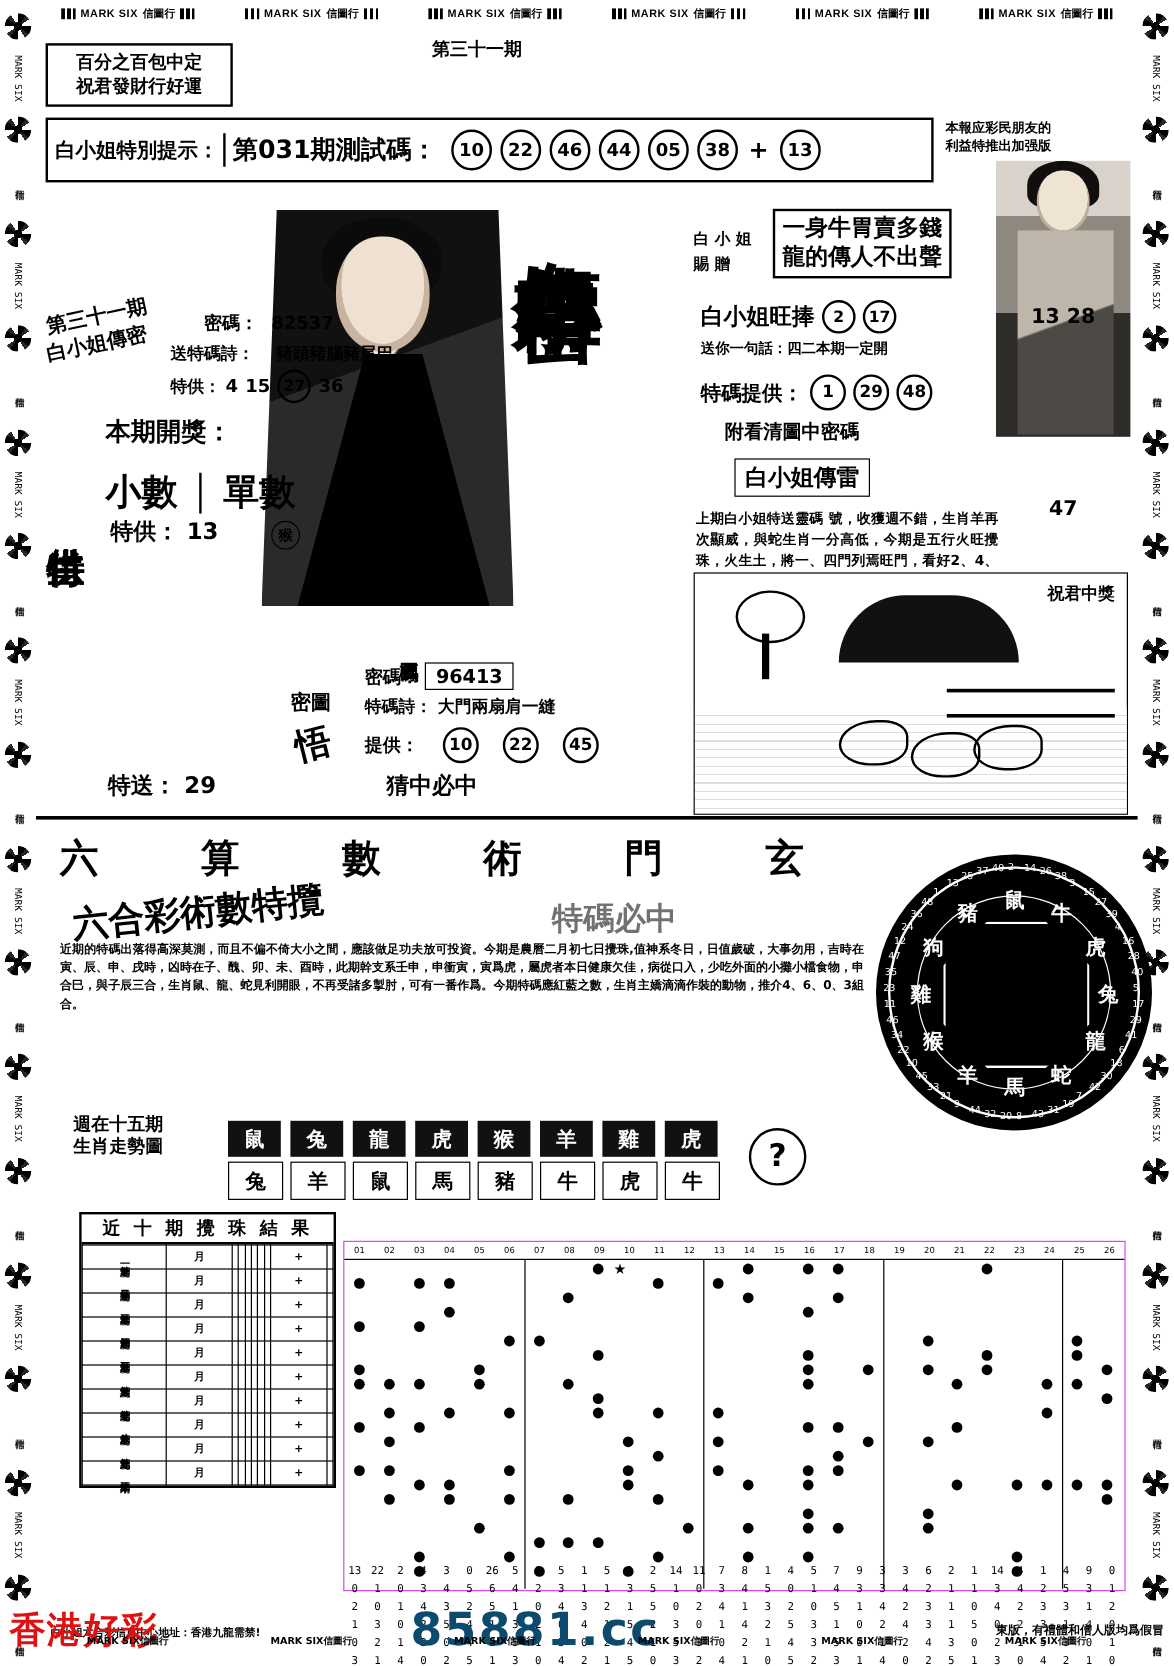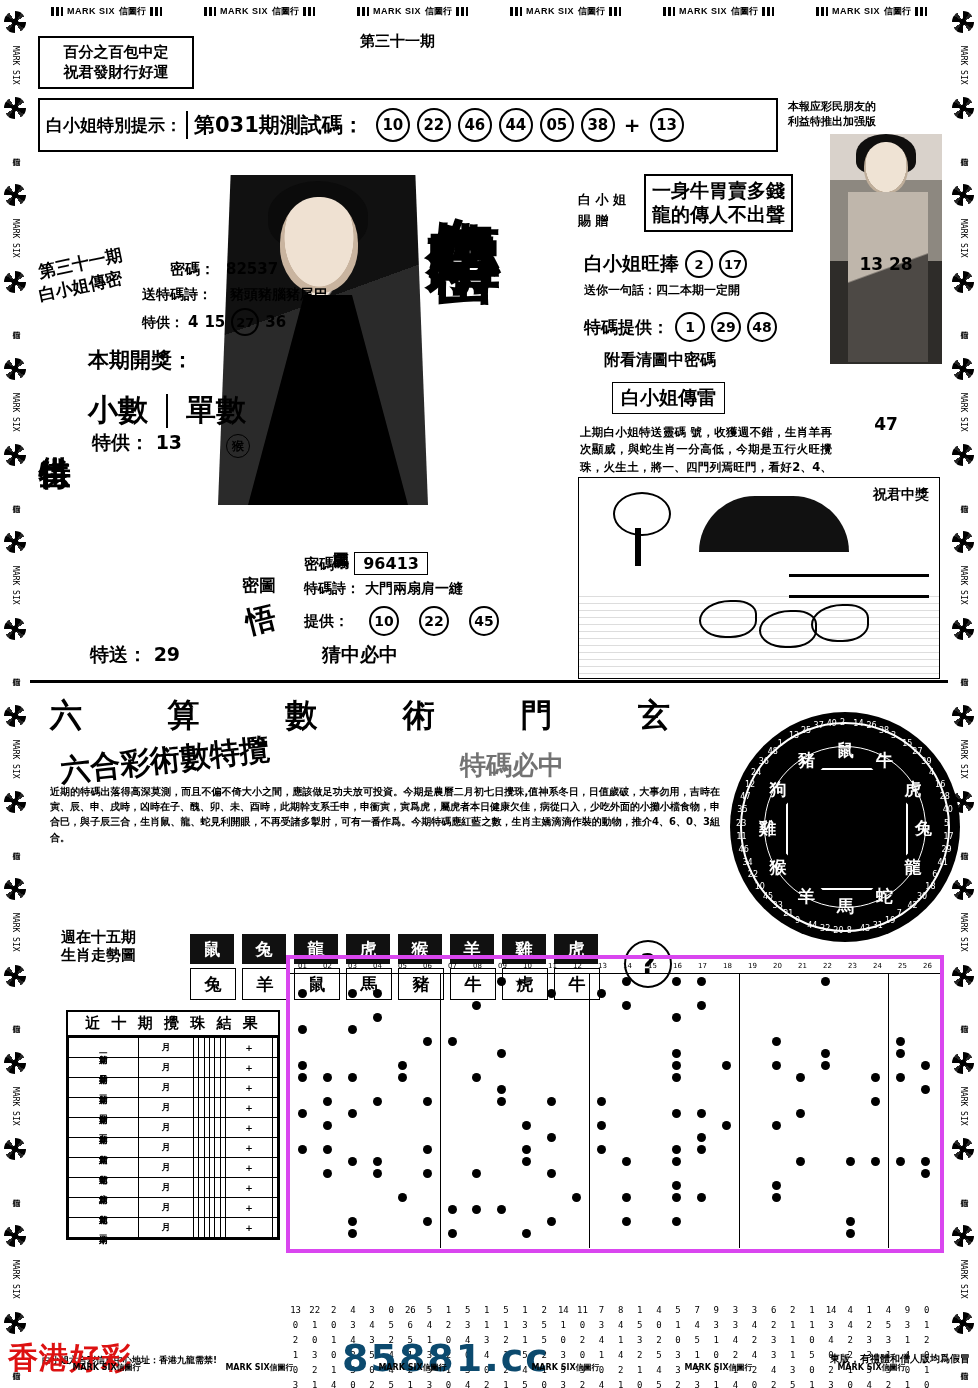--- a/index.html
+++ b/index.html
@@ -203,21 +203,21 @@
 
   
   .tbl-left{position:absolute;left:36px;top:988px;width:210px;border:2px solid #000;}
   .tbl-left .cap{text-align:center;font-size:15px;font-weight:bold;border-bottom:2px solid #000;
         padding:2px 0;letter-spacing:3px;}
   .tbl-left table{border-collapse:collapse;width:100%;}
   .tbl-left td{border:1px solid #000;font-size:9px;height:19px;text-align:center;
         font-weight:bold;padding:0;}
   .tbl-left td.v{writing-mode:vertical-rl;font-size:8.5px;white-space:nowrap;height:19px;}
 
-  .dotgrid{position:absolute;left:256px;top:933px;width:650px;height:290px;border:4px solid #d946ef;}
+  .dotgrid{position:absolute;left:256px;top:1012px;width:650px;height:290px;border:1px solid #d946ef;}
   .dotgrid .hdr{display:flex;border-bottom:1px solid #000;height:14px;}
   .dotgrid .hdr span{flex:1;font-size:7px;text-align:center;line-height:14px;}
   .dotgrid .body{position:relative;height:274px;}
   .vline{position:absolute;top:0;bottom:0;width:1px;background:#000;}
   .dot{position:absolute;width:9px;height:9px;border-radius:50%;background:#000;}
   .star{position:absolute;font-size:12px;line-height:9px;}
 
   .tbl-bottom{position:absolute;left:36px;top:1282px;width:210px;border:2px solid #000;}
   .tbl-bottom .cap{text-align:center;font-size:12px;font-weight:bold;border-bottom:1px solid #000;padding:1px 0;}
   .tbl-bottom .r{font-size:11px;font-weight:bold;padding:2px 4px;border-bottom:1px solid #000;}

